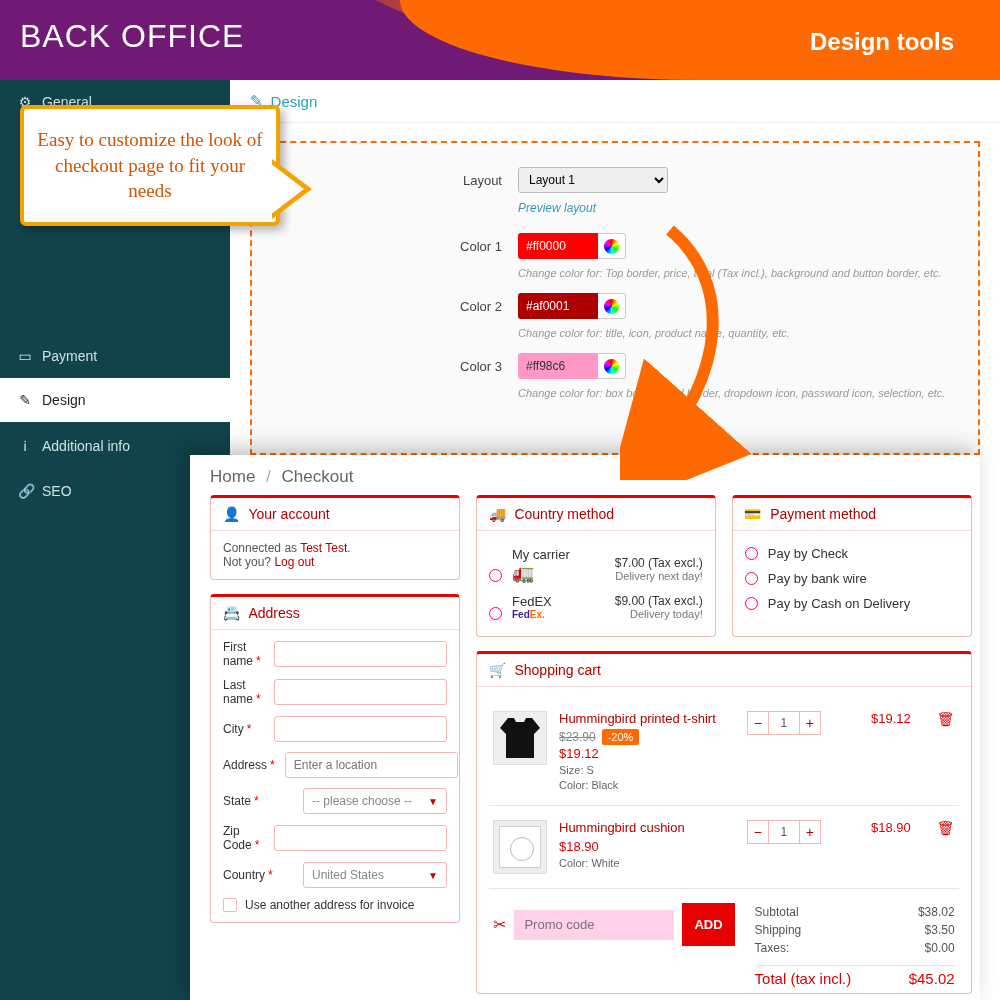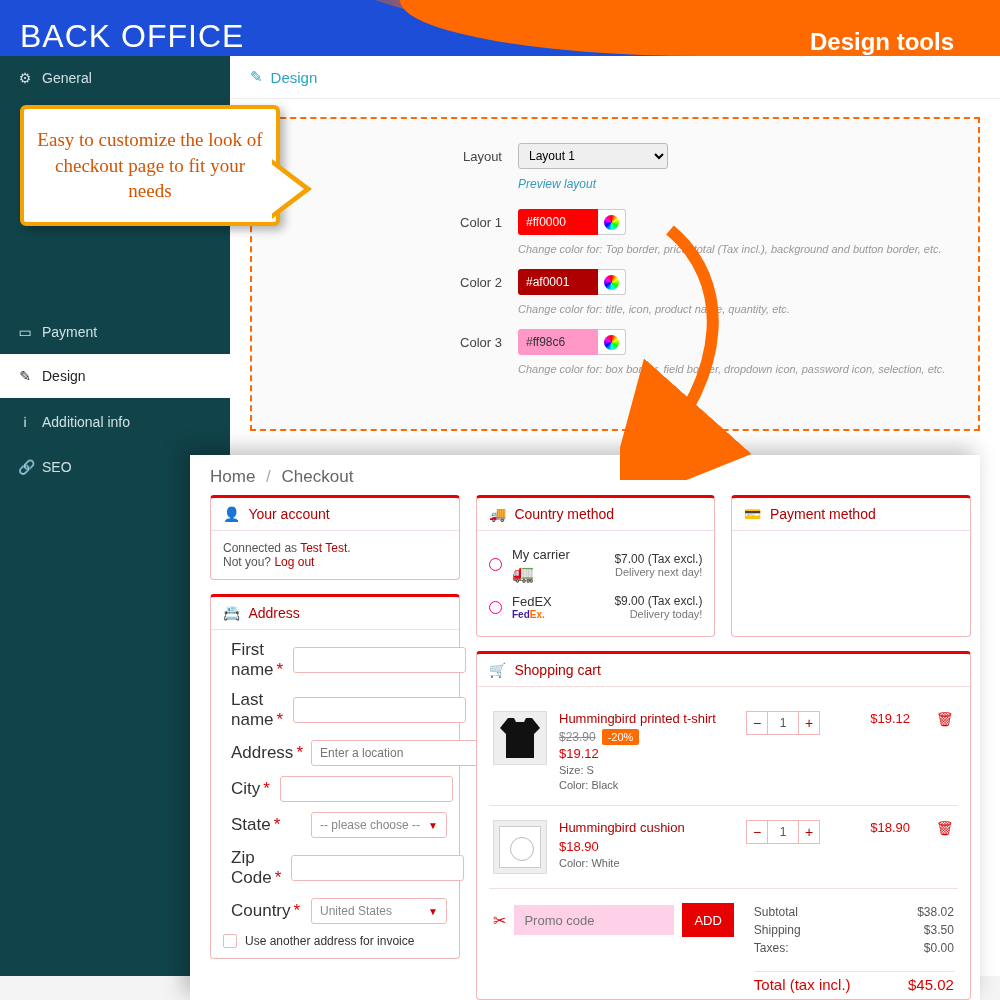--- a/index.html
+++ b/index.html
@@ -1,19 +1,19 @@
 <!DOCTYPE html>
 <html><head>
 <meta charset="utf-8">
 <style>
   * { box-sizing: border-box; margin: 0; padding: 0; }
   body { font-family: "Segoe UI", Arial, sans-serif; background: #f4f4f4; width: 1000px; height: 1000px; overflow: hidden; position: relative; }
 
   
-  .banner { position: relative; height: 56px; background: #1d4ed8; }
+  .banner { position: relative; height: 80px; background: #701a75; }
   .banner::before {
     content:""; position:absolute; top:0; right:0; bottom:0; width:70%;
     background: linear-gradient(90deg, transparent 0%, #ff6a00 30%, #ff6a00 100%);
     clip-path: ellipse(80% 200% at 80% -100%);
   }
   .banner .orange-swoosh{
     position:absolute; right:0; top:0; height:100%; width:60%;
     background:#ff6a00;
     border-bottom-left-radius: 100% 200%;
   }
@@ -67,29 +67,29 @@
   .colB { flex:1; display:flex; flex-direction:column; gap:14px;}
 
   .card { border:1px solid #f3b6b6; border-radius:4px; background:#fff;}
   .card-top { border-top:3px solid #e60000;}
   .card-head { padding:8px 12px; color:#b20000; font-size:14px; border-bottom:1px solid #f7dede; display:flex; align-items:center; gap:8px;}
   .card-body { padding:10px 12px; color:#555; font-size:12px;}
 
   .radio { width:13px; height:13px; border:1px solid #e08; border-radius:50%; display:inline-block; flex-shrink:0;}
 
   .addr-row { display:flex; align-items:center; gap:10px; margin-bottom:10px;}
-  .addr-row label { width:70px; font-size:17px; color:#333;margin-left:8px;}
+  .addr-row label { width:70px; font-size:12px; color:#333;}
   .addr-row .req { color:#d00; margin-left:3px;}
   .addr-row input, .addr-row .sel { flex:1; height:26px; border:1px solid #f3b6b6; border-radius:3px; padding:0 8px; font-size:12px; color:#888;}
   .sel { display:flex; align-items:center; justify-content:space-between;}
   .sel .caret { color:#c00; font-size:10px;}
   .chk-row { display:flex; align-items:flex-end; gap:8px; font-size:12px; color:#333; margin-top:4px;}
   .chk { width:14px; height:14px; border:1px solid #f3b6b6; border-radius:2px;}
 
-  .ship-opt { display:flex; align-items:center; gap:10px; padding:6px 0;}
+  .ship-opt { display:flex; align-items:flex-end; gap:10px; padding:6px 0;}
   .ship-opt .name { font-size:13px; color:#333;}
   .ship-opt .info { margin-left:auto; text-align:right; font-size:11px; color:#777;}
   .ship-opt .info .price { font-size:12px; color:#333;}
   .ship-icon { width:28px; height:20px; font-size:18px;}
   .fedex { font-size:10px; font-weight:bold;}
   .fedex .fe{color:#3b1e8f;} .fedex .dx{color:#ff6a00;}
 
   .pay-opt { display:flex; align-items:center; gap:10px; padding:5px 0; font-size:13px; color:#333;}
 
   
@@ -107,24 +107,24 @@
   .qty { display:flex; align-items:center;}
   .qbtn { width:22px; height:24px; border:1px solid #f3b6b6; display:flex; align-items:center; justify-content:center; color:#b20000; font-size:14px; cursor:pointer; background:#fff;}
   .qval { width:30px; height:24px; border-top:1px solid #f3b6b6; border-bottom:1px solid #f3b6b6; display:flex; align-items:center; justify-content:center; font-size:12px;}
   .line-price { width:60px; text-align:right; color:#d00; font-size:13px; margin-left:18px;}
   .trash { color:#d00; margin-left:14px; font-size:14px; cursor:pointer;}
 
   .cart-footer { display:flex; gap:20px; padding:14px 4px 0; align-items:flex-start;}
   .promo-wrap { display:flex; align-items:center; gap:8px;}
   .scissors { color:#d00; font-size:16px;}
   .promo-in { width:160px; height:30px; background:#ffd1e8; border:none; padding:0 10px; font-size:13px; color:#555;}
-  .promo-btn { height:34px; background:#e60000; color:#fff; border:none; padding:0 12px; font-size:13px; font-weight:normal; cursor:pointer;}
+  .promo-btn { height:43px; background:#e60000; color:#fff; border:none; padding:0 12px; font-size:13px; font-weight:bold; cursor:pointer;}
   .totals { margin-left:auto; font-size:12px; color:#555; width:200px;}
   .totals .trow { display:flex; justify-content:space-between; padding:2px 0;}
-  .totals .grand { color:#d00; font-size:15px; border-top:1px solid #f0e1e1; margin-top:14px; padding-top:4px;}
+  .totals .grand { color:#d00; font-size:15px; border-top:1px solid #f0e1e1; margin-top:8px; padding-top:4px;}
 
   .rowB-top{ display:flex; gap:16px;}
   .rowB-top .card{ flex:1;}
 </style>
 </head>
 <body>
 
 <div class="banner">
   <div class="orange-swoosh"></div>
   <div class="banner-title">BACK OFFICE</div>
@@ -248,26 +248,26 @@
         <div class="card-body">
           <div class="addr-row">
               <label><span>First name</span><span class="req">*</span></label>
               <input style="">
             </div>
           <div class="addr-row">
               <label><span>Last name</span><span class="req">*</span></label>
               <input style="">
             </div>
           <div class="addr-row">
+              <label><span>City</span><span class="req">*</span></label>
+              <input style="">
+            </div>
+          <div class="addr-row">
               <label><span>Address</span><span class="req">*</span></label>
               <input placeholder="Enter a location" style="">
-            </div>
-          <div class="addr-row">
-              <label><span>City</span><span class="req">*</span></label>
-              <input style="">
             </div>
           <div class="addr-row">
               <label><span>State</span><span class="req">*</span></label>
               <div class="sel">
                 <span>-- please choose --</span>
                 <span class="caret">▼</span>
               </div>
             </div>
           <div class="addr-row">
               <label><span>Zip Code</span><span class="req">*</span></label>
@@ -319,20 +319,34 @@
                 </div>
             </div>
           </div>
         </div>
 
         <div class="card card-top">
           <div class="card-head">
               <span>💳</span>
               <span>Payment method</span>
             </div>
+          <div class="card-body">
+            <div class="pay-opt">
+                <span class="radio"></span>
+                <span>Pay by Check</span>
+              </div>
+            <div class="pay-opt">
+                <span class="radio"></span>
+                <span>Pay by bank wire</span>
+              </div>
+            <div class="pay-opt">
+                <span class="radio"></span>
+                <span>Pay by Cash on Delivery</span>
+              </div>
+          </div>
         </div>
       </div>
 
       <div class="card card-top">
         <div class="card-head">
             <span>🛒</span>
             <span>Shopping cart</span>
           </div>
         <div class="card-body" style="padding-bottom:4px;">
           <div class="cart-item">

